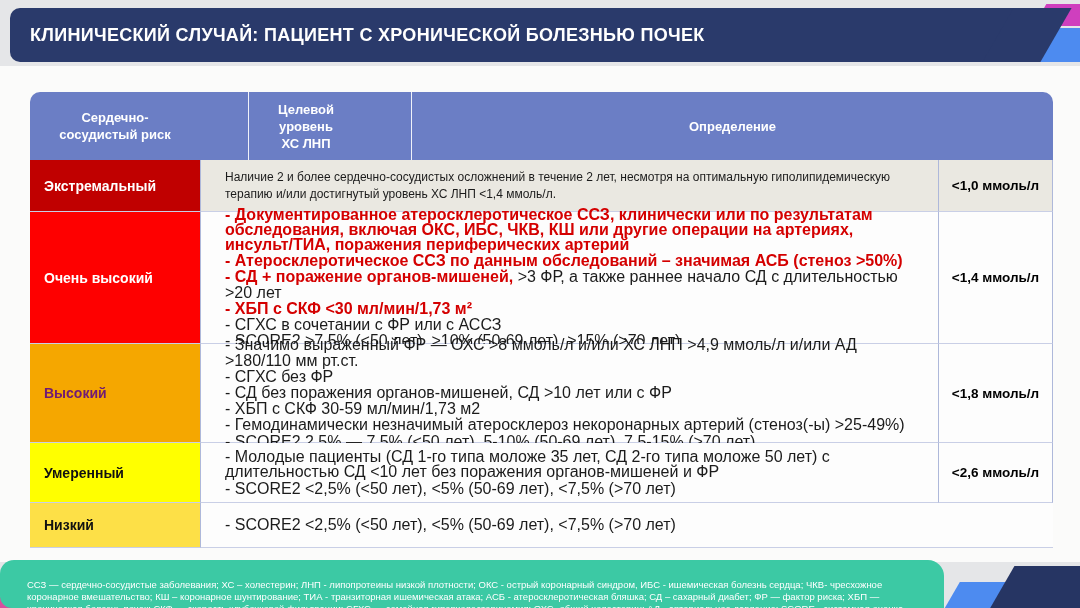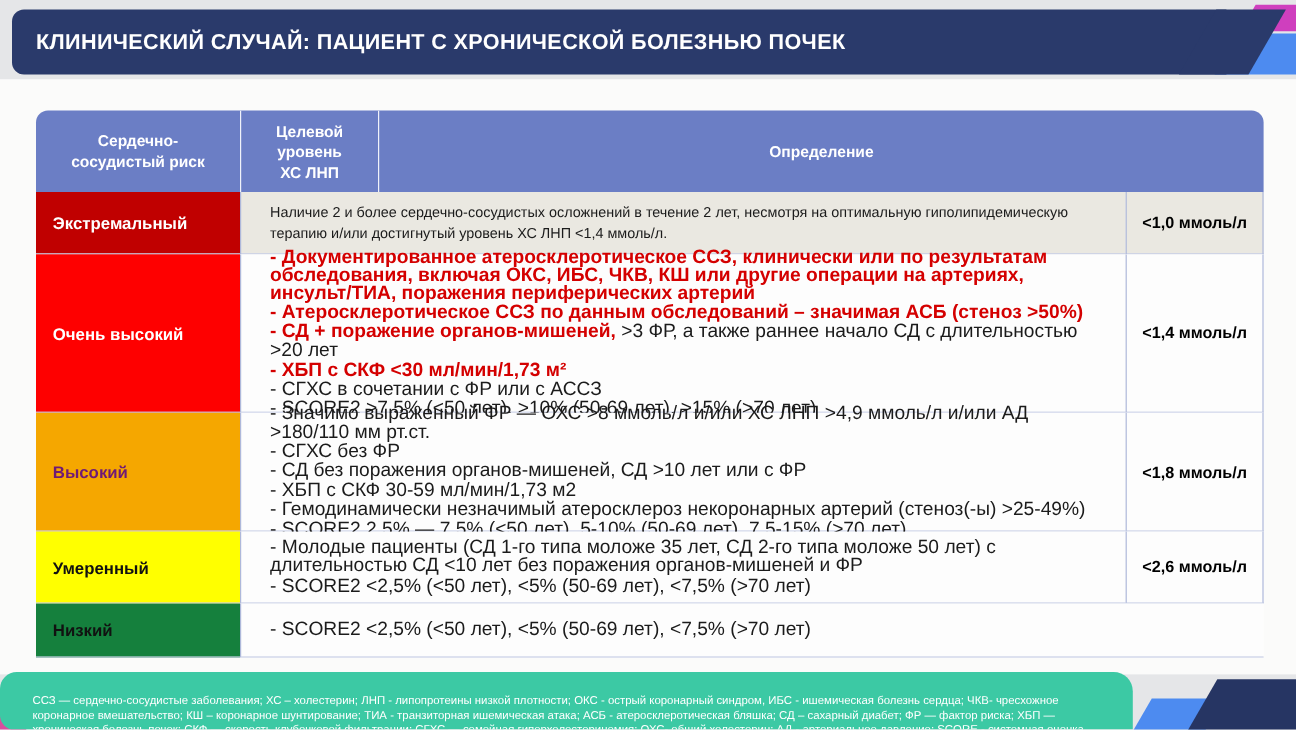--- a/index.html
+++ b/index.html
@@ -21,21 +21,21 @@
   .stripe-magenta{left:1040px;top:4px;width:130px;height:22px;background:#cf3fbe;}
   .stripe-mint{left:1086px;top:28px;width:80px;height:22px;background:#dbe9e0;}
   .stripe-blue{left:1022px;top:28px;width:78px;height:34px;background:#4d8bf0;}
   .br-blue{position:absolute;right:70px;bottom:-8px;width:60px;height:34px;background:#4d8bf0;transform:skewX(-30deg);z-index:1;}
   .br-navy{position:absolute;right:-40px;bottom:-8px;width:120px;height:50px;background:#263563;transform:skewX(-30deg);z-index:2;}
   .bl-pink{position:absolute;left:-4px;bottom:-10px;width:26px;height:24px;background:#d94f9e;border-radius:12px;z-index:1;}
 
   
   .riskTable{position:absolute;left:30px;top:92px;width:1023px;z-index:2;}
   .trow{display:flex;width:100%;}
-  .thead{background:#6b7ec5;border-radius:10px 10px 0 0;overflow:hidden;height:68px;}
+  .thead{background:#6b7ec5;border-radius:10px 10px 0 0;overflow:hidden;height:68px;gap:48px;}
   .th{color:#fff;font-weight:bold;font-size:13px;line-height:17px;display:flex;align-items:center;justify-content:center;
       text-align:center;white-space:pre-line;box-sizing:border-box;}
   .th + .th{border-left:1px solid rgba(255,255,255,.9);}
   .col-label{width:170px;flex:0 0 170px;}
   .col-def{flex:1 1 auto;}
   .col-target{width:115px;flex:0 0 115px;}
 
   .cell{box-sizing:border-box;border-bottom:1px solid #c9cfe6;}
   .cell.label{display:flex;align-items:center;padding:0 8px 0 14px;font-size:14px;font-weight:bold;}
   .cell.def{display:flex;flex-direction:column;justify-content:center;padding:6px 24px;border-left:1px solid #aeb8da;background:#fdfdfd;}
@@ -43,21 +43,21 @@
                border-left:1px solid #aeb8da;border-right:1px solid #aeb8da;background:#fdfdfd;}
   .line{font-size:16px;line-height:15.2px;margin:0.5px 0;}
   .seg-plain{color:#1b1b1b;}
   .seg-red-bold{color:#d40000;font-weight:bold;}
   .row-0{height:52px;}  .row-1{height:132px;} .row-2{height:99px;} .row-3{height:60px;} .row-4{height:45px;}
   .row-0 .line{font-size:12px;line-height:16.5px;}
   .bg-extreme{background:#c00000;color:#ffffff;}
   .bg-veryhigh{background:#fe0000;color:#ffffff;}
   .bg-high{background:#f5a700;color:#701a75;}
   .bg-moderate{background:#ffff00;color:#111111;}
-  .bg-low{background:#15803d;color:#111111;}
+  .bg-low{background:#fde047;color:#111111;}
   .cell-beige{background:#eae8e1 !important;}
 
   
   .footer{position:absolute;left:0;top:560px;width:944px;height:48px;box-sizing:border-box;
           background:#3cc9a4;border-radius:14px 16px 0 12px;z-index:2;padding:19px 26px 0 27px;}
   .footer p{margin:0;color:#ffffff;font-size:9.5px;line-height:12.2px;}
 </style>
 </head>
 <body>
 

